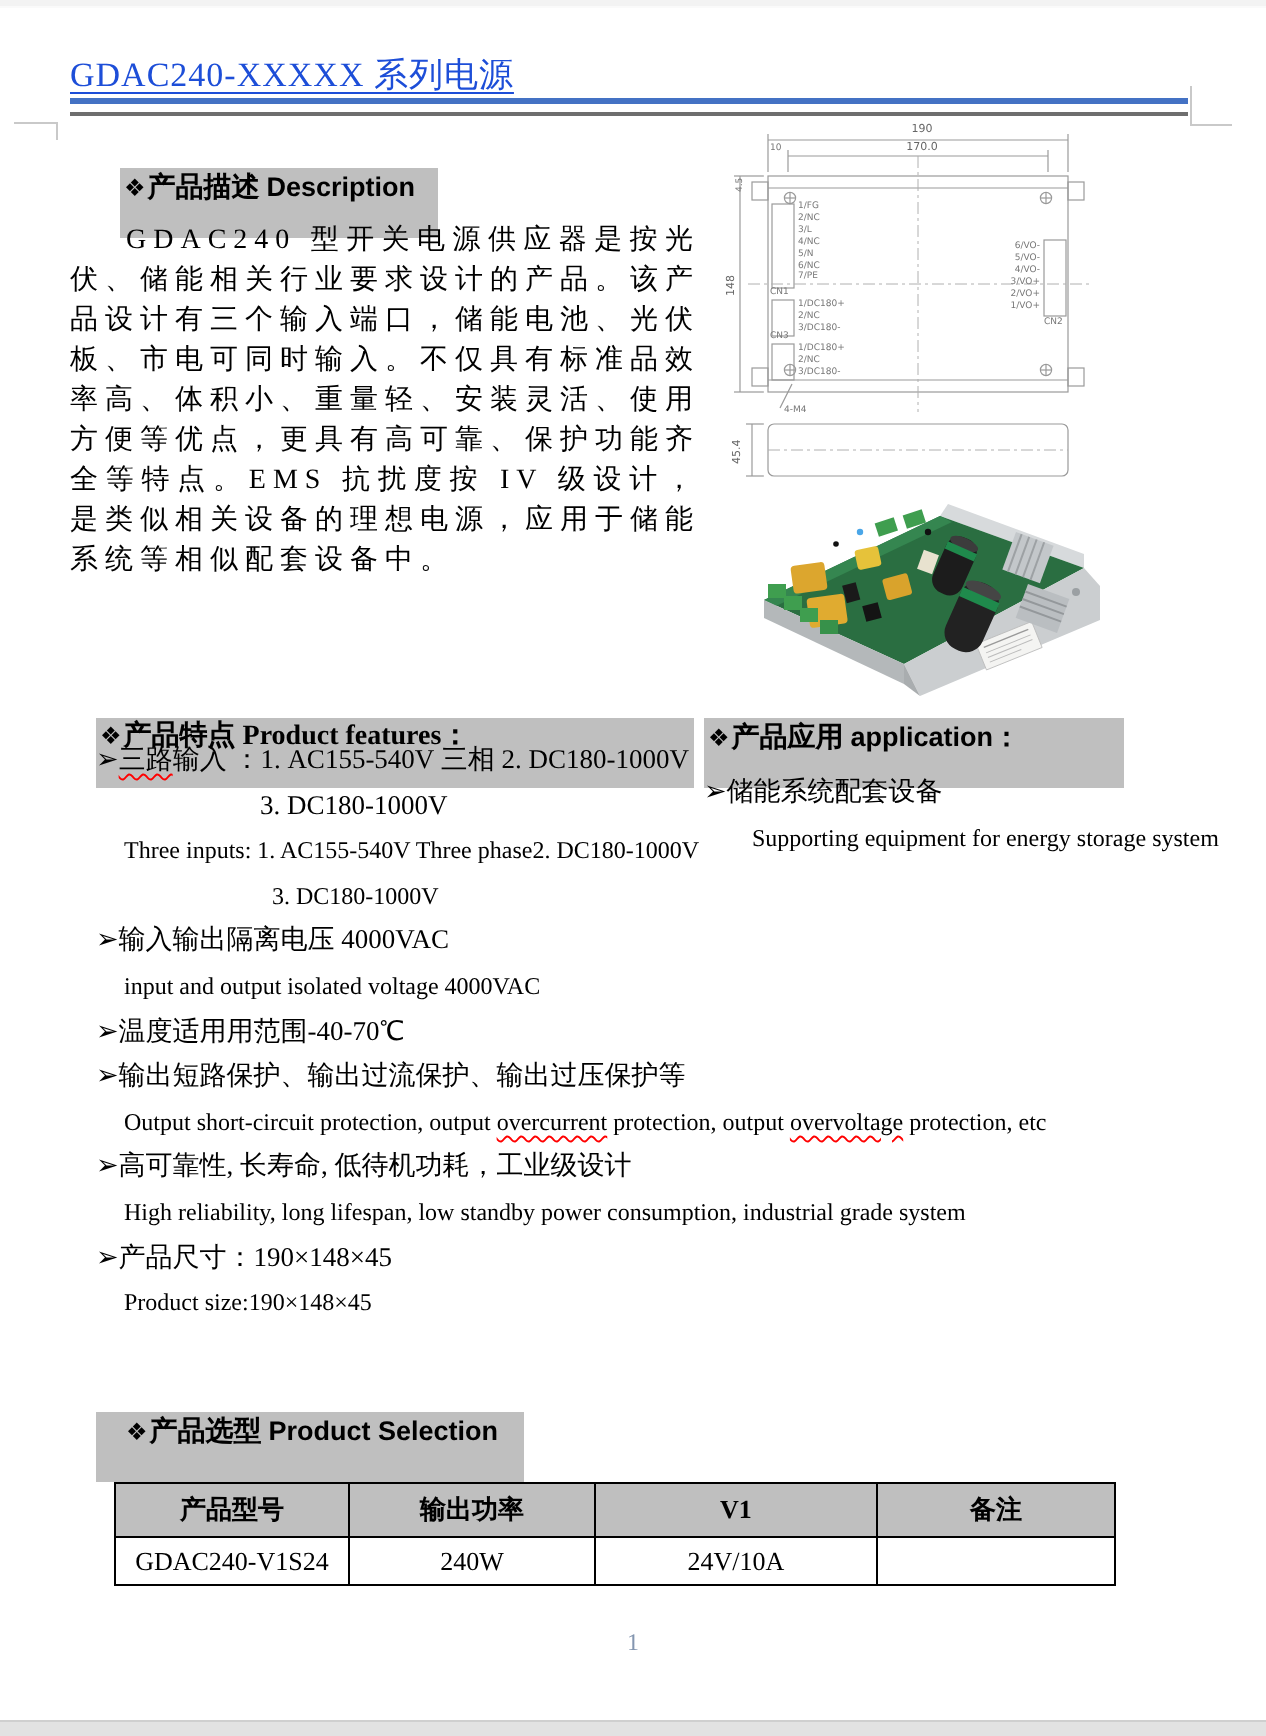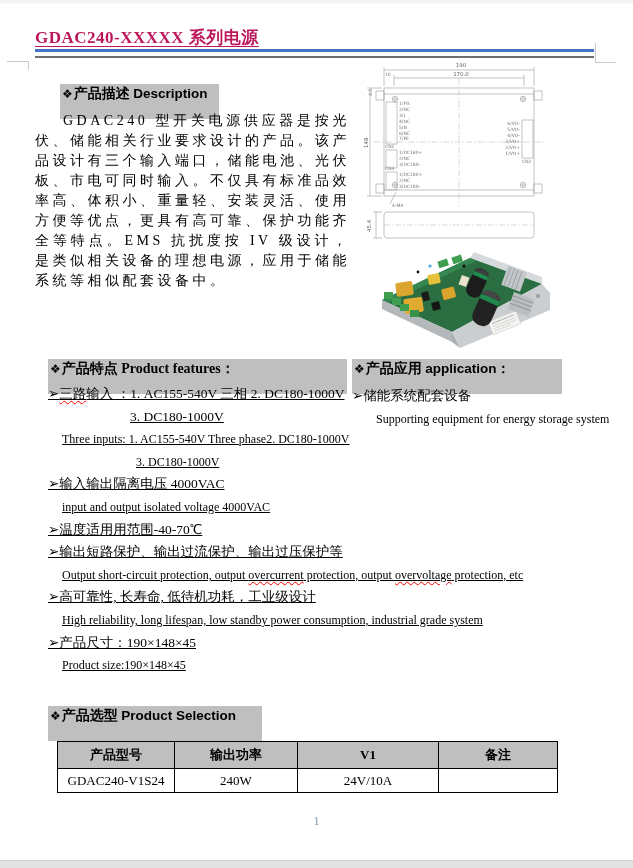--- a/index.html
+++ b/index.html
@@ -4,42 +4,42 @@
 <style>
   html,body{margin:0;padding:0;background:#fff;}
   .page{position:relative;width:633px;height:868px;background:#ffffff;overflow:hidden;
         font-family:"Liberation Serif",serif;color:#000;}
   .top-edge{position:absolute;left:0;top:0;width:633px;height:3px;
             background:#f3f3f3;border-bottom:1px solid #fafafa;}
   .bottom-edge{position:absolute;left:0;bottom:0;width:633px;height:7px;
                background:#e2e2e2;border-top:1px solid #cfcfcf;}
 
   
-  .title{position:absolute;left:35px;top:26px;font-size:17px;font-weight:bold;
-         color:#be185d;letter-spacing:.5px;text-decoration:underline;
+  .title{position:absolute;left:35px;top:26px;font-size:17px;font-weight:normal;
+         color:#1d4ed8;letter-spacing:.5px;text-decoration:underline;
          text-decoration-thickness:1px;text-underline-offset:3px;}
   .rule-blue{position:absolute;left:35px;top:49px;width:559px;height:3px;background:#4472C4;}
   .rule-gray{position:absolute;left:35px;top:56px;width:559px;height:2px;background:#6e6e6e;}
   .crop{position:absolute;border:0 solid #c9c9c9;}
   .crop-l{left:7px;top:61px;width:21px;height:8px;border-top-width:1px;border-right-width:1px;}
   .crop-r{left:595px;top:43px;width:20px;height:19px;border-left-width:1px;border-bottom-width:1px;}
 
   
   .sec-head{position:absolute;height:35px;background:#BFBFBF;font-size:14px;line-height:19px;
             padding-left:2px;white-space:nowrap;overflow:hidden;}
   .sec-head .ic{font-size:12px;margin-right:1px;}
   .sec-head .zh{font-weight:bold;font-family:"Liberation Serif",serif;}
   .sec-head .en-sans{font-weight:bold;font-family:"Liberation Sans",sans-serif;font-size:13.5px;}
   .sec-head .en-serif{font-weight:bold;font-family:"Liberation Serif",serif;font-size:14px;}
 
   .desc-para{position:absolute;left:35px;top:111px;width:315px;font-size:14px;line-height:20px;
              letter-spacing:3.5px;text-align:justify;text-indent:2em;}
 
   
-  .f-list{position:absolute;left:48px;top:383px;width:540px;text-decoration:underline;}
+  .f-list{position:absolute;left:48px;top:369px;width:540px;}
   .a-list{position:absolute;left:352px;top:385px;width:230px;}
   .f-line{height:22.6px;line-height:22.6px;white-space:nowrap;}
   .f-zh{font-size:13.5px;}
   .f-en{font-size:12px;}
   .ind-a{padding-left:82px;}
   .ind-b{padding-left:14px;}
   .ind-c{padding-left:88px;}
   .ind-d{padding-left:24px;}
   .misspell{text-decoration:underline wavy #FF0000;text-decoration-thickness:1px;
             text-underline-offset:2px;}
@@ -264,21 +264,21 @@
     <div class="f-line f-en ind-b">High reliability, long lifespan, low standby power consumption, industrial grade system</div>
     <div class="f-line f-zh">➢产品尺寸：190×148×45</div>
     <div class="f-line f-en ind-b">Product size:190×148×45</div>
   </div>
 
   <div class="a-list">
     <div class="f-line f-zh">➢储能系统配套设备</div>
     <div class="f-line f-en ind-d">Supporting equipment for energy storage system</div>
   </div>
 
-  <div class="sec-head" style="left:48px;top:706px;width:212px;">
+  <div class="sec-head" style="left:48px;top:706px;width:212px;text-align:center;">
     <span class="ic">❖</span><span class="zh">产品选型</span>
     <span class="en-sans">Product Selection</span>
   </div>
 
   <table class="sel-table">
     <thead>
       <tr>
         <th class="cw0">产品型号</th>
         <th class="cw1">输出功率</th>
         <th class="cw2">V1</th>

